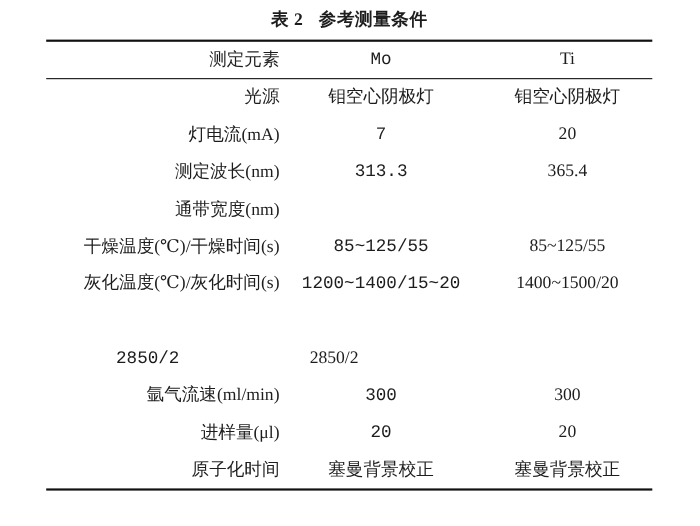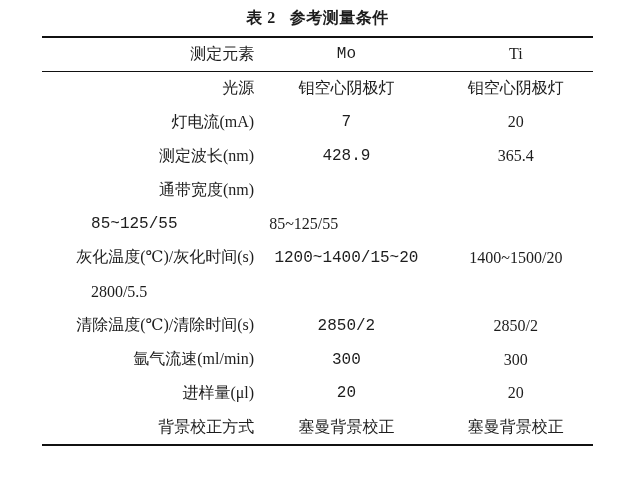--- a/index.html
+++ b/index.html
@@ -81,61 +81,60 @@
     </div>
 
     <div class="t-row">
       <div class="cell col-label">灯电流(mA)</div>
       <div class="cell col-mo">7</div>
       <div class="cell col-ti">20</div>
     </div>
 
     <div class="t-row">
       <div class="cell col-label">测定波长(nm)</div>
-      <div class="cell col-mo">428.9</div>
+      <div class="cell col-mo">313.3</div>
       <div class="cell col-ti">365.4</div>
     </div>
 
     <div class="t-row">
       <div class="cell col-label">通带宽度(nm)</div>
     </div>
 
     <div class="t-row">
+      <div class="cell col-label">干燥温度(℃)/干燥时间(s)</div>
       <div class="cell col-mo">85~125/55</div>
       <div class="cell col-ti">85~125/55</div>
     </div>
 
     <div class="t-row">
       <div class="cell col-label">灰化温度(℃)/灰化时间(s)</div>
       <div class="cell col-mo">1200~1400/15~20</div>
       <div class="cell col-ti">1400~1500/20</div>
     </div>
 
     <div class="t-row">
-      <div class="cell col-ti">2800/5.5</div>
     </div>
 
     <div class="t-row">
-      <div class="cell col-label">清除温度(℃)/清除时间(s)</div>
       <div class="cell col-mo">2850/2</div>
       <div class="cell col-ti">2850/2</div>
     </div>
 
     <div class="t-row">
       <div class="cell col-label">氩气流速(ml/min)</div>
       <div class="cell col-mo">300</div>
       <div class="cell col-ti">300</div>
     </div>
 
     <div class="t-row">
       <div class="cell col-label">进样量(μl)</div>
       <div class="cell col-mo">20</div>
       <div class="cell col-ti">20</div>
     </div>
 
     <div class="t-row">
-      <div class="cell col-label">背景校正方式</div>
+      <div class="cell col-label">原子化时间</div>
       <div class="cell col-mo">塞曼背景校正</div>
       <div class="cell col-ti">塞曼背景校正</div>
     </div>
 
   </div>
 </div>
 
 </body></html>

